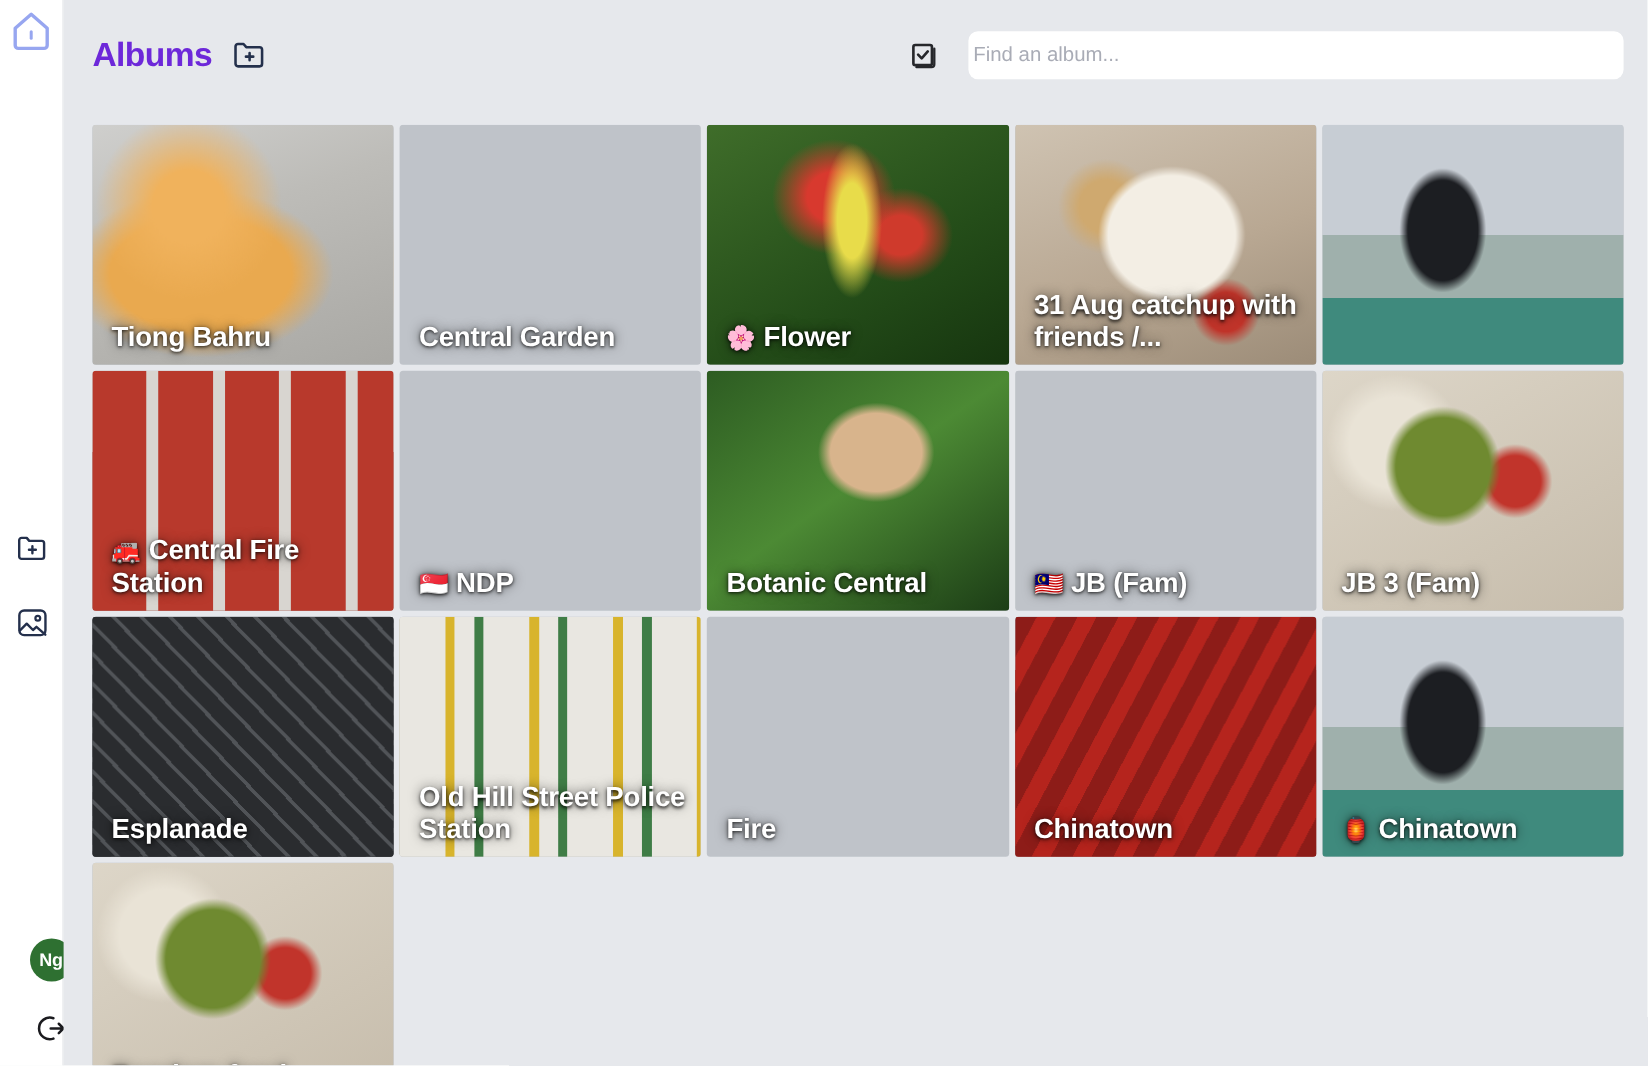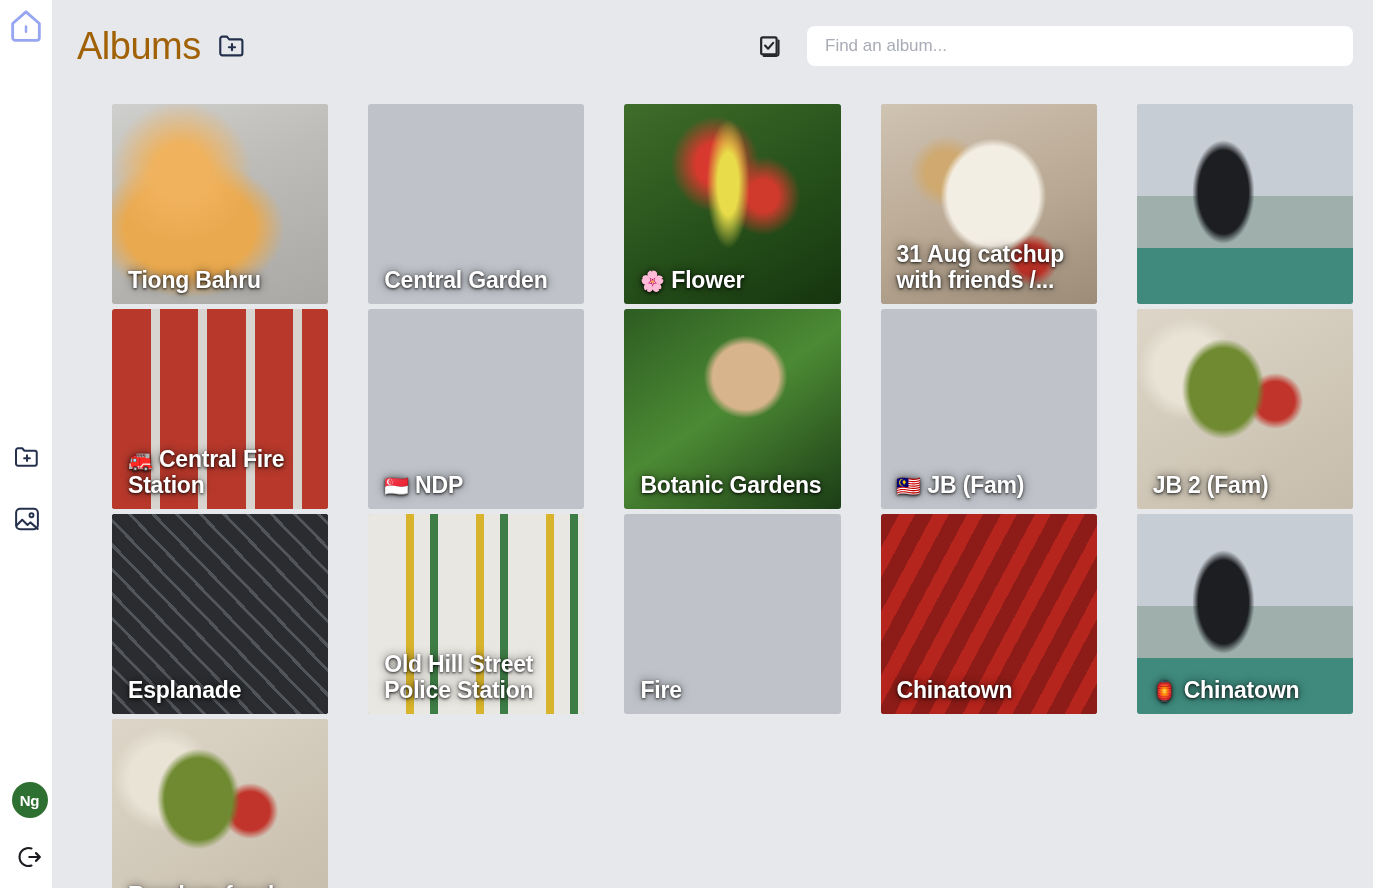--- a/index.html
+++ b/index.html
@@ -28,21 +28,21 @@
     top: 440px; left: 0; width: 53px;
     display: flex; flex-direction: column; align-items: center; gap: 28px;
   }
   .side-btn {
     width: 34px; height: 34px;
     display: flex; align-items: center; justify-content: center;
     cursor: pointer; background: none; border: none;
   }
   .side-bottom {
     position: absolute;
-    bottom: 14px; left: 3px; width: 53px;
+    bottom: 14px; left: 16px; width: 53px;
     display: flex; flex-direction: column; align-items: center; gap: 22px;
   }
   .avatar {
     width: 36px; height: 36px; border-radius: 50%;
     background: #2e7031; color: #ffffff;
     display: flex; align-items: center; justify-content: center;
     font-size: 15px; font-weight: 600; letter-spacing: -0.2px;
     cursor: pointer; user-select: none;
   }
 
@@ -55,21 +55,21 @@
   }
 
   .header {
     height: 92px;
     display: flex; align-items: center;
     padding: 0 20px 0 24px;
     position: relative;
   }
   .title-wrap { display: flex; align-items: center; gap: 14px; }
   .page-title {
-    font-size: 38px; font-weight: 400; color: #a16207;
+    font-size: 28px; font-weight: 700; color: #6d28d9;
     letter-spacing: -0.5px; line-height: 1;
   }
   .folder-add-btn {
     width: 34px; height: 34px;
     display: flex; align-items: center; justify-content: center;
     cursor: pointer; border: none; background: none;
   }
 
   .header-right {
     position: absolute;
@@ -79,21 +79,21 @@
   .select-btn {
     width: 32px; height: 34px;
     display: flex; align-items: center; justify-content: center;
     cursor: pointer; flex: 0 0 auto;
     border: none; background: none;
   }
   .search-box {
     flex: 1 1 auto; height: 40px;
     background: #ffffff; border-radius: 8px;
     display: flex; align-items: center;
-    padding: 0 18px;
+    padding: 0 4px;
   }
   .search-input {
     width: 100%; border: none; outline: none;
     font-family: "Liberation Sans", sans-serif;
     font-size: 17px; color: #2c2c30; background: transparent;
   }
   .search-input::placeholder { color: #a9acb6; }
 
   
   .grid-scroll {
@@ -107,21 +107,20 @@
     grid-template-columns: repeat(5, 1fr);
     gap: 5px;
   }
   .tile {
     position: relative;
     height: 200px;
     border-radius: 3px;
     overflow: hidden;
     cursor: pointer;
     background: #bfc3c9;
-    margin-left: 35px;
   }
   .tile-img { position: absolute; inset: 0; }
   .tile-label {
     position: absolute;
     left: 16px; right: 12px; bottom: 10px;
     color: #ffffff;
     font-size: 23px; font-weight: 700;
     line-height: 1.16;
     letter-spacing: -0.2px;
     text-shadow: 0 1px 3px rgba(0,0,0,.85), 0 0 10px rgba(0,0,0,.6);
@@ -326,29 +325,29 @@
           <div class="tile">
             <div class="tile-img art-fire"></div>
             <div class="tile-label"><span class="emo">🚒</span> <span>Central Fire Station</span></div>
           </div>
           <div class="tile">
             <div class="tile-img art-flagwin"></div>
             <div class="tile-label"><span class="emo">🇸🇬</span> <span>NDP</span></div>
           </div>
           <div class="tile">
             <div class="tile-img art-butterfly"></div>
-            <div class="tile-label">Botanic Gardens</div>
+            <div class="tile-label">Botanic Central</div>
           </div>
           <div class="tile">
             <div class="tile-img art-signs"></div>
             <div class="tile-label"><span class="emo">🇲🇾</span> <span>JB (Fam)</span></div>
           </div>
           <div class="tile">
             <div class="tile-img art-food2"></div>
-            <div class="tile-label">JB 2 (Fam)</div>
+            <div class="tile-label">JB 3 (Fam)</div>
           </div>
           <div class="tile">
             <div class="tile-img art-esplanade"></div>
             <div class="tile-label">Esplanade</div>
           </div>
           <div class="tile">
             <div class="tile-img art-oldhill"></div>
             <div class="tile-label">Old Hill Street Police Station</div>
           </div>
           <div class="tile">

